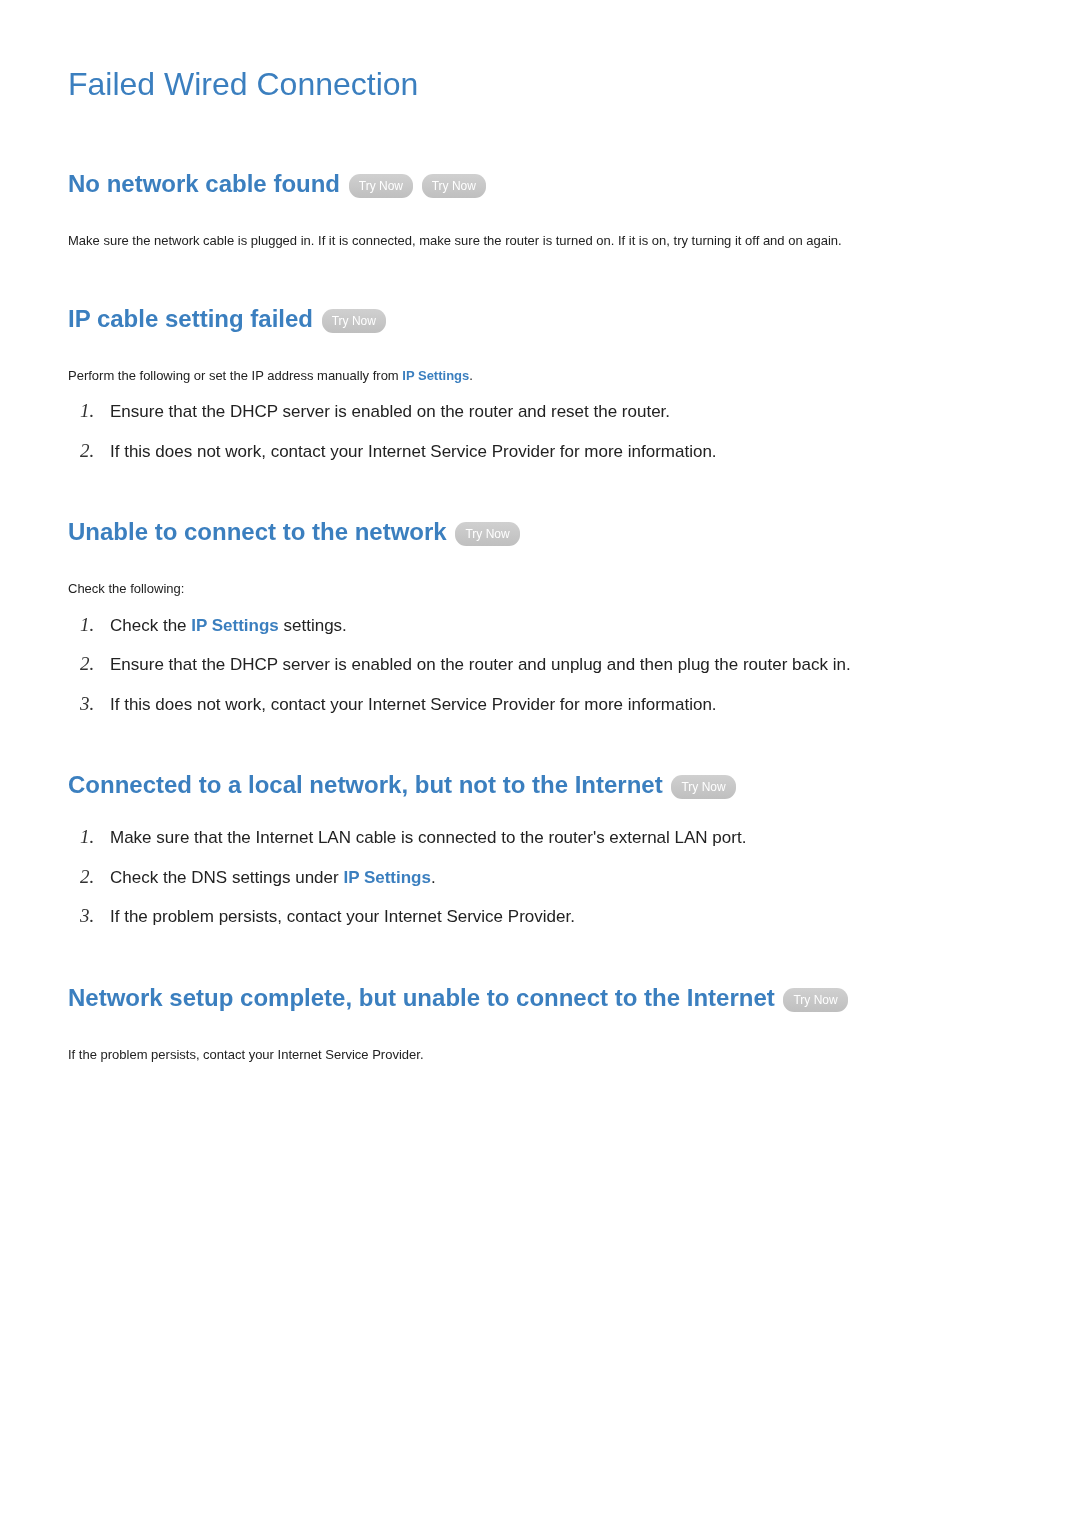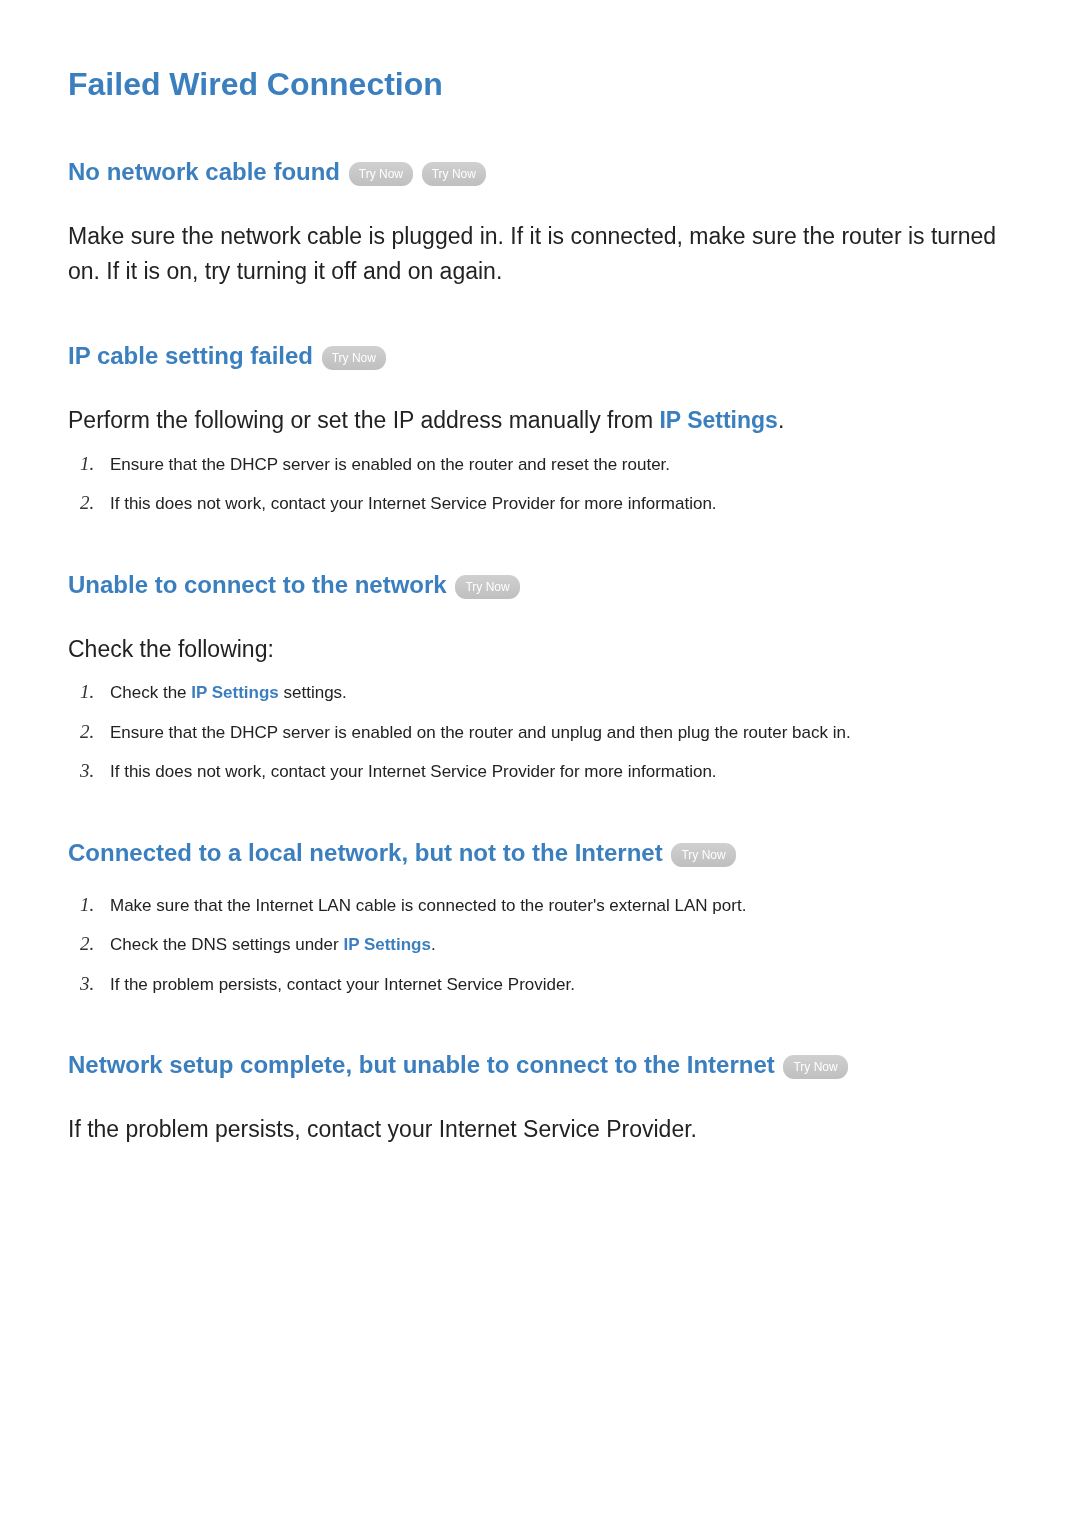--- a/index.html
+++ b/index.html
@@ -13,22 +13,22 @@
     width: 1080px;
     height: 1527px;
     padding: 60px 68px 0 68px;
     color: #222;
     font-size: 17px;
     line-height: 1.5;
   }
   .page-title {
     color: #3b7fbf;
     font-size: 32px;
-    font-weight: 700;
-    margin-bottom: 46px;
+    font-weight: 400;
+    margin-bottom: 58px;
   }
   .section {
     margin-bottom: 50px;
   }
   .section-heading {
     color: #3b7fbf;
     font-size: 24px;
     font-weight: 600;
     display: inline;
   }
@@ -42,21 +42,21 @@
     font-size: 12px;
     padding: 3px 10px 3px 10px;
     border-radius: 11px;
     margin-left: 4px;
     cursor: pointer;
     font-weight: 500;
     vertical-align: 2px;
   }
   .body-text {
     color: #222;
-    font-size: 23px;
+    font-size: 13px;
     margin-bottom: 8px;
     margin-top: 29px;
   }
   .ip-link {
     color: #3b7fbf;
     font-weight: 600;
   }
   ol {
     list-style: none;
     padding-left: 12px;

